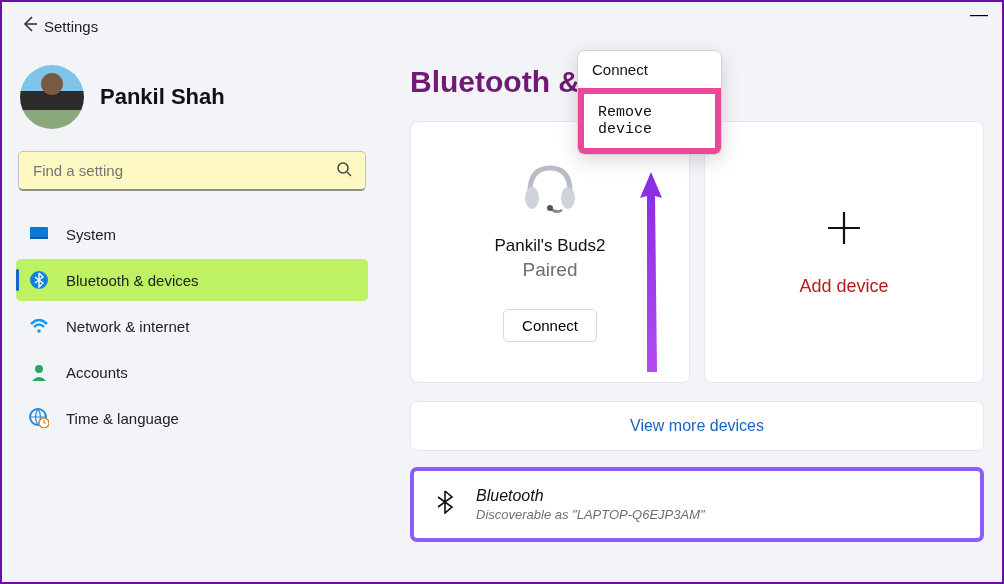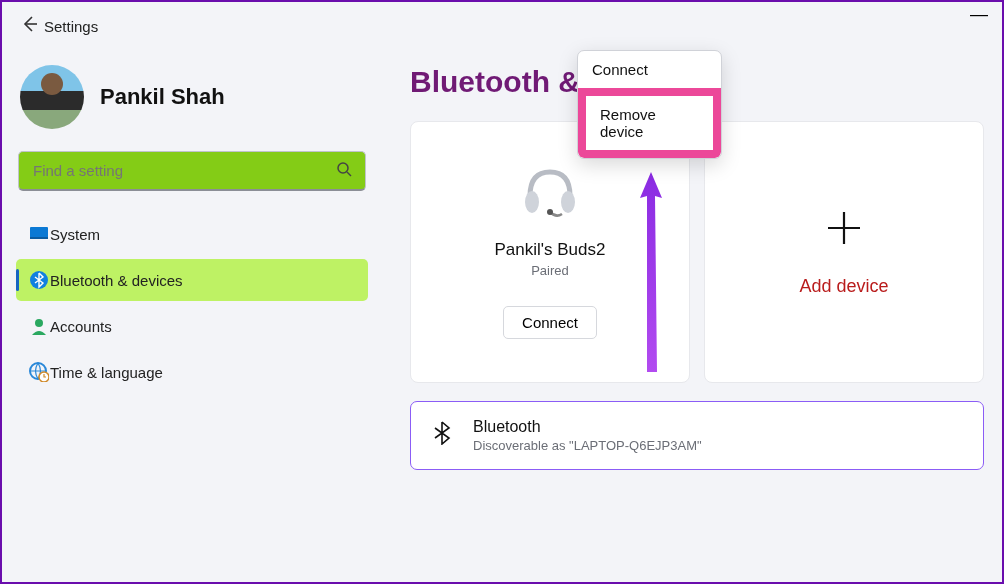--- a/index.html
+++ b/index.html
@@ -13,53 +13,53 @@
 .app-title { font-size:15px; color:#222; }
 
 .layout { display:flex; height:calc(100% - 44px); }
 .sidebar { width:378px; padding:8px 12px 0 14px; display:flex; flex-direction:column; }
 .profile { display:flex; align-items:center; gap:16px; padding:12px 4px 22px; }
 .avatar { width:64px; height:64px; border-radius:50%; background:linear-gradient(180deg,#7fc4e8 0 40%,#2b2b2b 40% 70%,#89a87c 70%); position:relative; overflow:hidden; }
 .avatar::after { content:""; position:absolute; top:8px; left:50%; transform:translateX(-50%); width:22px; height:22px; border-radius:50%; background:#7a5a40; }
 .username { font-size:22px; font-weight:600; color:#111; }
 
 .search { position:relative; margin:0 2px 22px; }
-.search input { width:100%; height:40px; border:1px solid #bfc3cc; border-bottom:2px solid #8b8e96; border-radius:5px; padding:0 42px 0 14px; font-size:15px; background:#84cc16; color:#555; }
+.search input { width:100%; height:40px; border:1px solid #bfc3cc; border-bottom:2px solid #8b8e96; border-radius:5px; padding:0 42px 0 14px; font-size:15px; background:#fef9c3; color:#555; }
 .search .sicon { position:absolute; right:14px; top:50%; transform:translateY(-50%); color:#444; }
 
 .nav { list-style:none; display:flex; flex-direction:column; gap:4px; }
-.nav li { display:flex; align-items:center; gap:0; padding:10px 12px; border-radius:5px; font-size:15px; color:#222; cursor:pointer; position:relative; }
+.nav li { display:flex; align-items:center; gap:16px; padding:10px 12px; border-radius:5px; font-size:15px; color:#222; cursor:pointer; position:relative; }
 .nav li.active { background:#bef264; }
 .nav li.active::before { content:""; position:absolute; left:0; top:10px; bottom:10px; width:3px; background:#1665c1; border-radius:2px; }
 .nav-icon { width:22px; height:22px; display:flex; align-items:center; justify-content:center; }
 
 .main { flex:1; padding:20px 18px 0 30px; overflow:hidden; }
 .page-title { font-size:30px; font-weight:600; color:#701a75; margin-bottom:22px; }
 
 .cards { display:flex; gap:14px; margin-bottom:18px; }
 .card { background:#fff; border:1px solid #e7e8ec; border-radius:8px; flex:1; min-height:262px; display:flex; flex-direction:column; align-items:center; justify-content:center; position:relative; padding:18px 14px; }
 .device-card .more { position:absolute; top:14px; right:20px; font-size:20px; letter-spacing:2px; color:#333; cursor:pointer; background:none; border:none; }
 .headset { width:60px; height:54px; margin-bottom:20px; }
 .dev-name { font-size:17px; color:#111; margin-bottom:3px; text-align:left; }
-.dev-status { font-size:13px; color:#6b6e76; margin-bottom:28px; }
+.dev-status { font-size:19px; color:#6b6e76; margin-bottom:28px; }
 .connect-pill { padding:7px 18px; border:1px solid #d6d8dd; border-radius:5px; background:#fff; font-size:15px; cursor:pointer; }
 
 .add-card .plus { font-size:44px; font-weight:300; color:#111; margin-bottom:18px; }
 .add-label { font-size:18px; color:#b91c1c; }
 
 .wide-row { background:#fff; border:1px solid #e7e8ec; border-radius:7px; padding:15px 0; text-align:center; color:#1665c1; font-size:16px; cursor:pointer; margin-bottom:16px; }
 
-.bt-row { background:#fff; border:1px solid #8b5cf6; border-radius:7px; padding:16px 22px; display:flex; align-items:center; gap:22px; }
+.bt-row { background:#fff; border:4px solid #8b5cf6; border-radius:7px; padding:16px 22px; display:flex; align-items:center; gap:22px;font-style:italic; }
 .bt-row .bicon { font-size:22px; color:#111; }
 .bt-title { font-size:16px; color:#111; }
 .bt-sub { font-size:13px; color:#6b6e76; margin-top:2px; }
 
 .context-menu { position:absolute; top:48px; left:575px; width:145px; background:#fff; border:1px solid #d0d2d8; border-radius:7px; box-shadow:0 6px 20px rgba(0,0,0,0.15); overflow:hidden; z-index:20; }
 .context-menu .mi { padding:10px 14px; font-size:15px; color:#111; cursor:pointer; }
-.context-menu .mi.hl { border:8px solid #ec4899; border-radius:0 0 6px 6px; }
+.context-menu .mi.hl { border:6px solid #ec4899; border-radius:0 0 6px 6px;font-family:Liberation Mono, monospace; }
 
 .arrow { position:absolute; left:636px; top:170px; width:26px; height:200px; z-index:15; pointer-events:none; }
 </style>
 </head>
 <body>
 
 <div class="titlebar">—</div>
 
 <div class="header">
   <button class="back-btn">
@@ -97,20 +97,30 @@
         <span>System</span>
       </li>
       <li class="active">
         <span class="nav-icon">
             <svg width="20" height="20" viewBox="0 0 20 20">
               <circle cx="10" cy="10" r="9" fill="#1080e0"></circle>
               <path d="M10 3 V17 L14 13 L6 7 M10 3 L14 7 L6 13" stroke="#fff" stroke-width="1.4" fill="none"></path>
             </svg>
           </span>
         <span>Bluetooth &amp; devices</span>
+      </li>
+      <li>
+        <span class="nav-icon">
+            <svg width="20" height="16" viewBox="0 0 20 16">
+              <path d="M2 6 Q10 -2 18 6" stroke="#1a9af0" stroke-width="2.5" fill="none"></path>
+              <path d="M5 9 Q10 4 15 9" stroke="#1a9af0" stroke-width="2.5" fill="none"></path>
+              <circle cx="10" cy="13" r="1.8" fill="#1a9af0"></circle>
+            </svg>
+          </span>
+        <span>Network &amp; internet</span>
       </li>
       <li>
         <span class="nav-icon">
             <svg width="18" height="18" viewBox="0 0 18 18">
               <circle cx="9" cy="6" r="4" fill="#2aa860"></circle>
               <path d="M2 18 Q9 10 16 18 Z" fill="#2aa860"></path>
             </svg>
           </span>
         <span>Accounts</span>
       </li>
@@ -151,20 +161,21 @@
       <div class="card add-card">
         <div class="plus">
           <svg width="40" height="40" viewBox="0 0 40 40">
               <path d="M20 4 V36 M4 20 H36" stroke="#111" stroke-width="2.2"></path>
             </svg>
         </div>
         <div class="add-label">Add device</div>
       </div>
     </div>
 
+    <div class="wide-row">View more devices</div>
 
     <div class="bt-row">
       <span class="bicon">
         <svg width="18" height="24" viewBox="0 0 18 24">
             <path d="M9 1 V23 L16 17 L2 7 M9 1 L16 7 L2 17" stroke="#111" stroke-width="1.6" fill="none"></path>
           </svg>
       </span>
       <div>
         <div class="bt-title">Bluetooth</div>
         <div class="bt-sub">Discoverable as "LAPTOP-Q6EJP3AM"</div>

